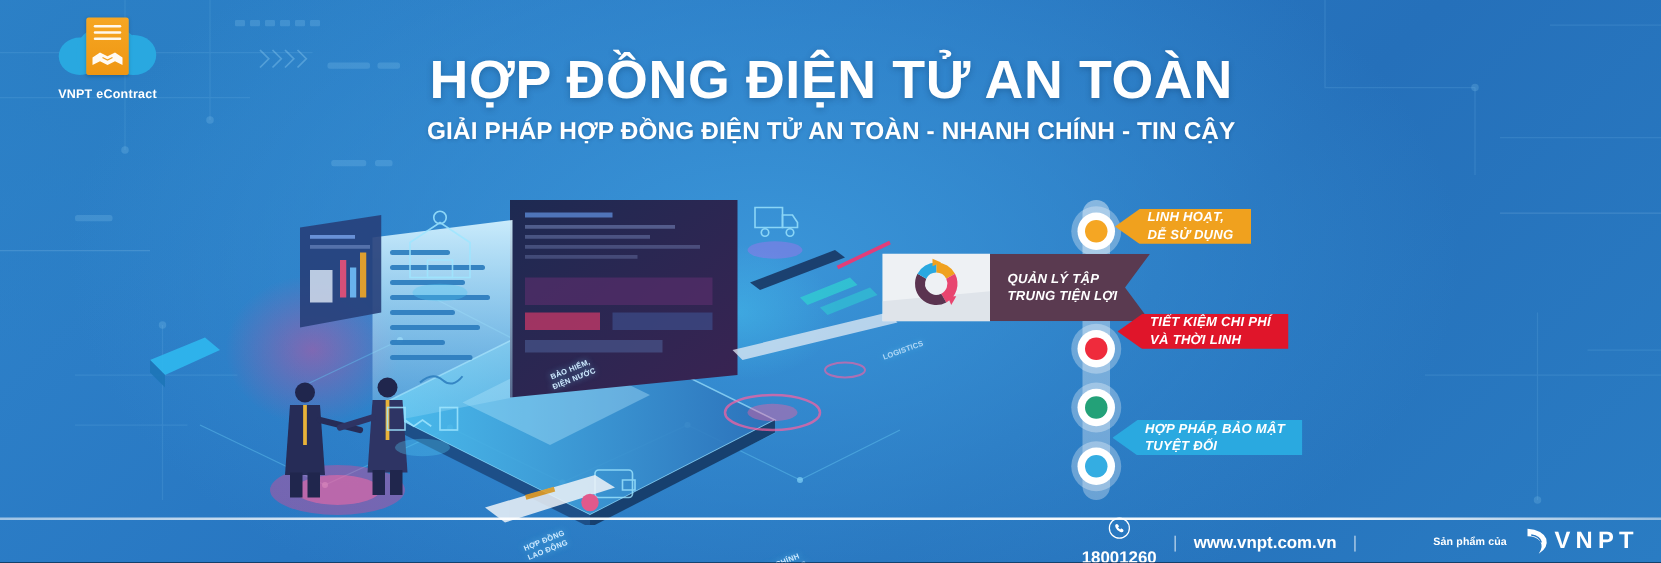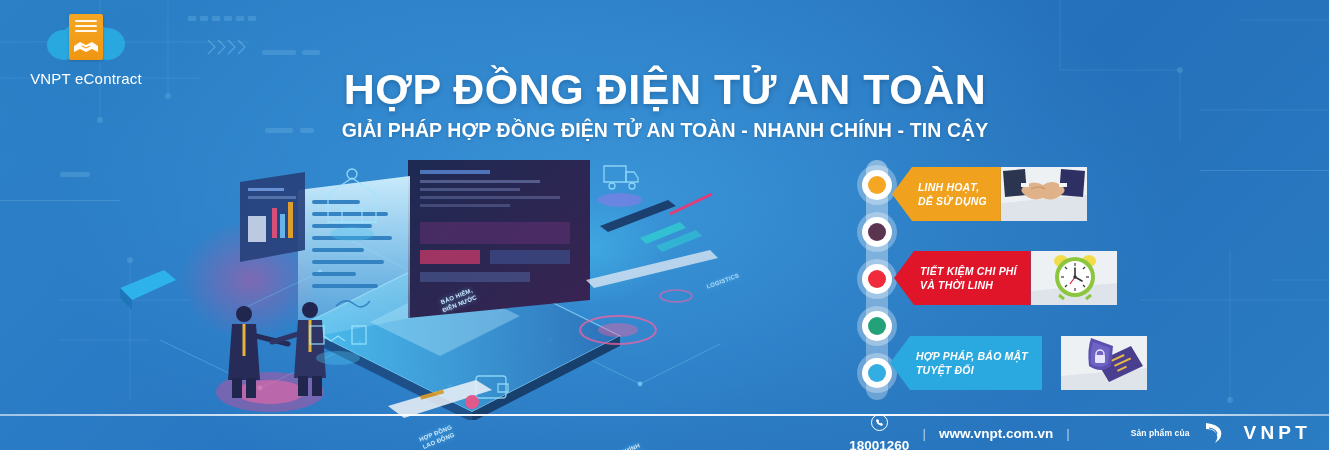--- a/index.html
+++ b/index.html
@@ -53,35 +53,34 @@
     background:#fff; opacity:.92; border-radius:1px;
   }
   .doc i:nth-child(1){ top:6px; }
   .doc i:nth-child(2){ top:11px; }
   .doc i:nth-child(3){ top:16px; }
   .doc .shake {
     position:absolute; left:4px; bottom:5px; width:26px; height:16px;
   }
   .logo-text {
     margin-top:2px; color:#ffffff;
-    font-size:15px; font-weight:normal; letter-spacing:.2px;
+    font-size:10px; font-weight:bold; letter-spacing:.2px;
     white-space:nowrap;
   }
 
   
   .headline {
     position:absolute; left:340px; top:42px; width:650px;
     text-align:center;
   }
   .h1 {
     color:#ffffff; font-weight:bold; font-size:43px;
     letter-spacing:.5px; line-height:1.04;
     text-shadow:0 2px 5px rgba(4,40,74,.28);
     white-space:nowrap;
-    margin-top:25px;
   }
   .h2 {
     margin-top:7px; color:#ffffff; font-weight:bold;
     font-size:19.5px; letter-spacing:.1px;
     text-shadow:0 1px 3px rgba(4,40,74,.25);
     white-space:nowrap;
   }
 
   
   .illus { position:absolute; left:120px; top:130px; width:620px; height:290px; }
@@ -131,21 +130,21 @@
   .feat .pic {
     width:86px; background:#eef1f4; position:relative; overflow:hidden;
   }
   .feat .pic svg { position:absolute; inset:0; width:100%; height:100%; }
 
   
   .feat.right .flag {
     clip-path:polygon(20px 0, 100% 0, 100% 100%, 20px 100%, 0 50%);
     padding-left:26px; text-align:left;
   }
-  .feat.right { flex-direction:row; }
+  .feat.right { flex-direction:column; }
 
   
   .feat.left .flag {
     clip-path:polygon(0 0, 100% 0, calc(100% - 20px) 50%, 100% 100%, 0 100%);
     padding-right:26px; text-align:left;
   }
 
   .f1 { left:892px; top:167px; }
   .f2 { left:706px; top:203px; }
   .f3 { left:894px; top:251px; }
@@ -164,21 +163,21 @@
     height:30px;
   }
   .footer .sep { color:rgba(255,255,255,.62); font-weight:normal; }
   .footer .ph { display:flex; align-items:center; gap:7px;flex-direction:column; }
   .phone-ic {
     width:17px; height:17px; border-radius:50%;
     border:1.6px solid #fff; display:flex; align-items:center; justify-content:center;
   }
   .phone-ic svg { width:9px; height:9px; display:block; }
   .sp-label { font-size:8.5px; font-weight:bold; letter-spacing:.1px;margin-left:48px; }
-  .vnpt-logo { display:flex; align-items:flex-end; gap:21px; }
+  .vnpt-logo { display:flex; align-items:flex-end; gap:5px; }
   .vnpt-logo .swoosh { width:20px; height:22px; }
   .vnpt-logo .vt {
     font-size:19px; font-weight:bold; letter-spacing:4.2px; color:#fff;
   }
 </style>
 </head>
 <body>
 
 <div class="banner">
 
@@ -454,20 +453,38 @@
         <path d="M2 4 L24 2 L26 28 L4 30 Z" fill="#2b3550"></path>
         <path d="M60 2 L84 4 L82 30 L58 28 Z" fill="#2e2f62"></path>
         <path d="M22 20 q10 -8 20 -2 q10 -7 20 2 q4 4 -2 8 q-8 7 -18 3 q-10 4 -18 -3 q-6 -4 -2 -8 Z" fill="#e0b289"></path>
         <path d="M30 22 q8 -4 14 0" stroke="#c79468" stroke-width="1.2" fill="none"></path>
         <rect x="20" y="16" width="8" height="4" fill="#f2f4f7"></rect>
         <rect x="58" y="16" width="8" height="4" fill="#f2f4f7"></rect>
       </svg>
     </div>
   </div>
 
+  <div class="feat left f2">
+    <div class="pic">
+      <svg viewBox="0 0 86 54" preserveAspectRatio="none">
+        <rect width="86" height="54" fill="#eef1f4"></rect>
+        <path d="M0 38 L86 30 L86 54 L0 54 Z" fill="#dfe4ea"></path>
+        <g transform="translate(43,24)">
+          <path d="M0 -17 A17 17 0 0 1 15 -8 L8 -4 A9 9 0 0 0 0 -9 Z" fill="#f0a11e"></path>
+          <path d="M15 -8 A17 17 0 0 1 8 15 L4 8 A9 9 0 0 0 8 -4 Z" fill="#e8456f"></path>
+          <path d="M8 15 A17 17 0 0 1 -15 -8 L-8 -4 A9 9 0 0 0 4 8 Z" fill="#5b3450"></path>
+          <path d="M-15 -8 A17 17 0 0 1 0 -17 L0 -9 A9 9 0 0 0 -8 -4 Z" fill="#29a8e0"></path>
+          <path d="M-3 -20 L4 -17 L-3 -14 Z" fill="#f0a11e"></path>
+          <path d="M16 10 L12 17 L9 10 Z" fill="#e8456f"></path>
+        </g>
+      </svg>
+    </div>
+    <div class="flag" id="fl1" style="background: rgb(90, 58, 80);">QUẢN LÝ TẬP
+TRUNG TIỆN LỢI</div>
+  </div>
 
   <div class="feat right f3">
     <div class="flag" id="fl2" style="background: rgb(224, 21, 42);">TIẾT KIỆM CHI PHÍ
 VÀ THỜI LINH</div>
     <div class="pic">
       <svg viewBox="0 0 86 54" preserveAspectRatio="none">
         <rect width="86" height="54" fill="#eef1f4"></rect>
         <path d="M0 40 L86 32 L86 54 L0 54 Z" fill="#dfe4ea"></path>
         <g transform="translate(44,26)">
           <ellipse cx="-14" cy="-16" rx="7" ry="6" fill="#f2dc4a"></ellipse>

